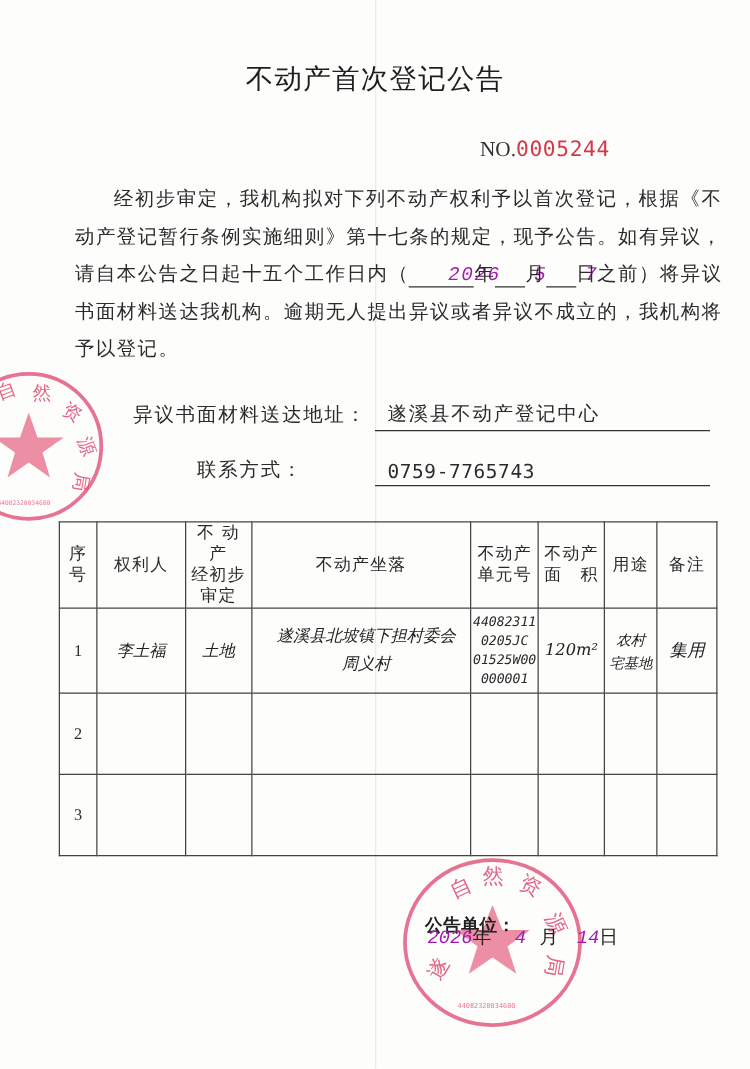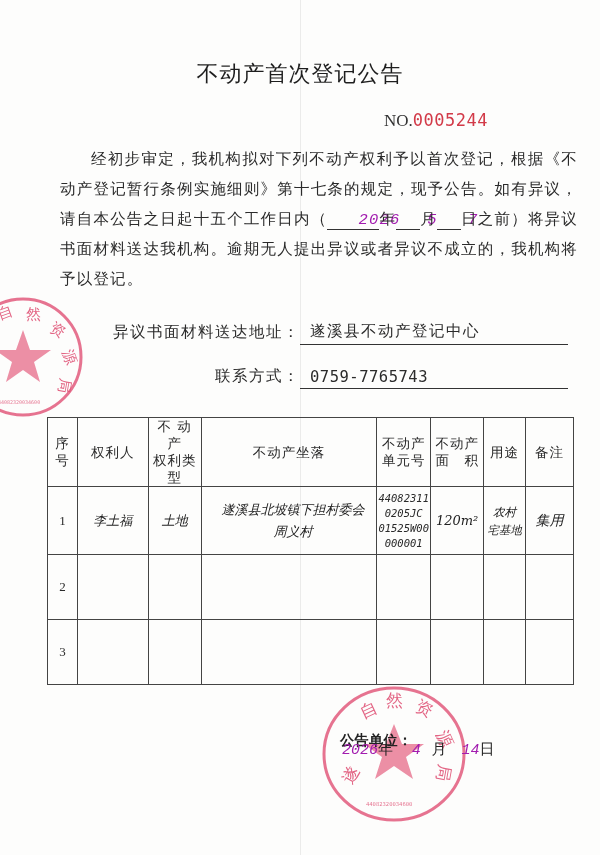--- a/index.html
+++ b/index.html
@@ -23,21 +23,20 @@
     }
     .title {
       position: absolute;
       top: 48px;
       left: 0; width: 600px;
       text-align: center;
       font-family: "DejaVu Sans", "Liberation Sans", sans-serif;
       font-size: 22px;
       letter-spacing: 1px;
       color: #1e1e1e;
-      margin-top: 11px;
     }
     .serial {
       position: absolute;
       top: 110px;
       left: 384px;
       font-size: 17px;
       color: #333;
       font-family: "Liberation Serif", serif;
     }
     .serial .num {
@@ -71,21 +70,21 @@
     }
     .addr-row {
       position: absolute;
       left: 0; width: 600px;
       font-size: 15.5px;
       letter-spacing: 1.5px;
       color: #2b2b2b;
     }
     .addr-label {
       position: absolute;
-      text-align: right;
+      text-align: center;
     }
     .addr-value {
       position: absolute;
       border-bottom: 1px solid #333;
       height: 22px;
     }
     .addr-value span {
       position: absolute;
       left: 10px;
       bottom: 2px;
@@ -201,21 +200,21 @@
       <col style="width:53px">
       <col style="width:42px">
       <col style="width:48px">
     </colgroup>
     <thead>
       <tr>
         <th><span>序号</span></th>
         <th><span>权利人</span></th>
         <th>
             <div>不 动 产</div>
-            <div>权利类型</div>
+            <div>经初步审定</div>
           </th>
         <th><span>不动产坐落</span></th>
         <th>
             <div>不动产</div>
             <div>单元号</div>
           </th>
         <th>
             <div>不动产</div>
             <div>面　积</div>
           </th>

